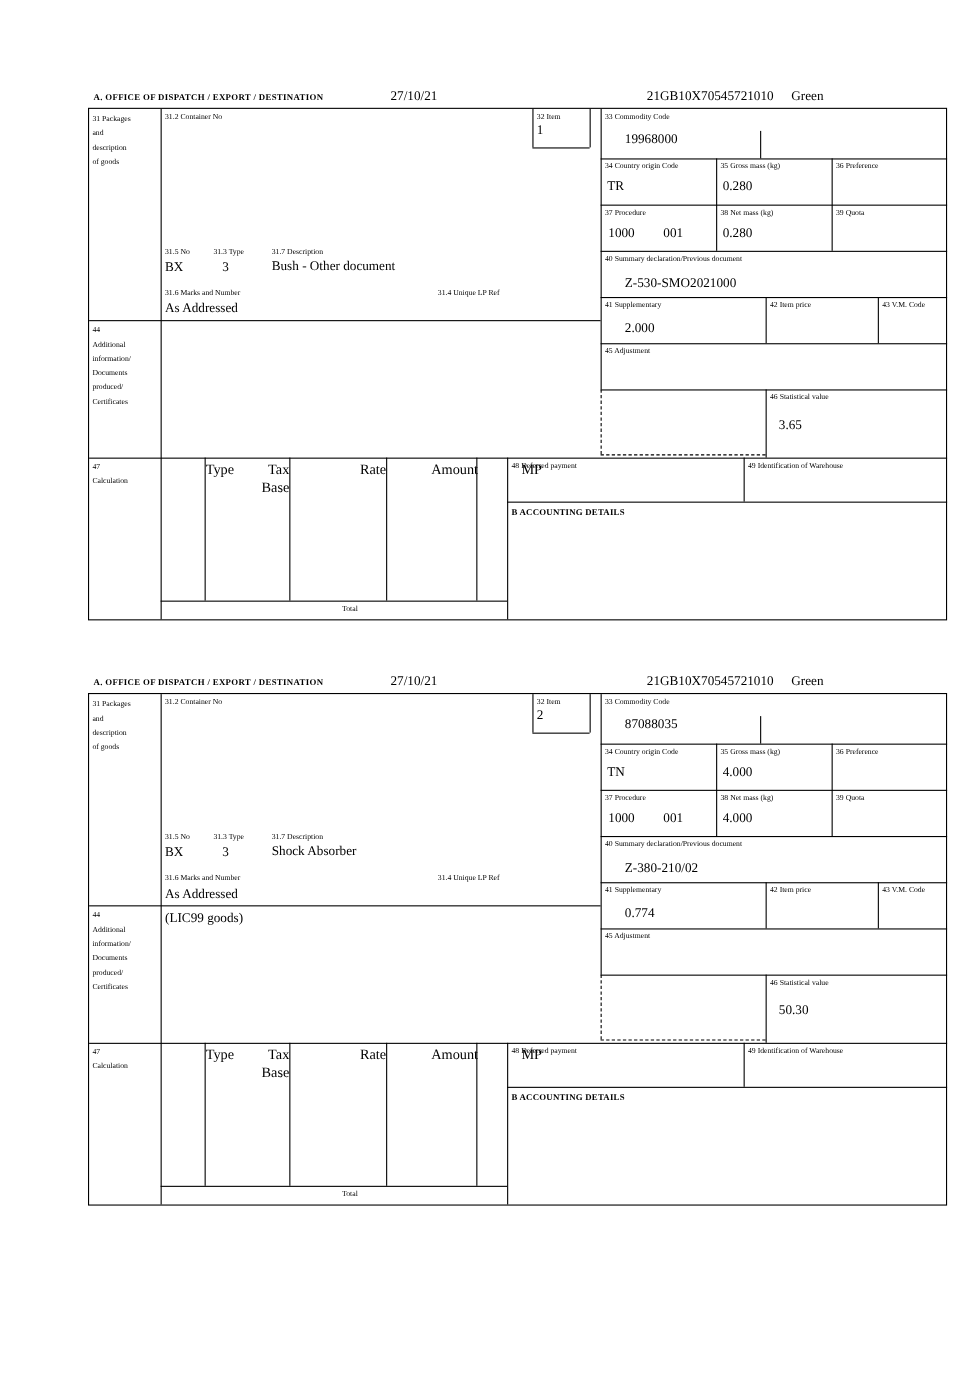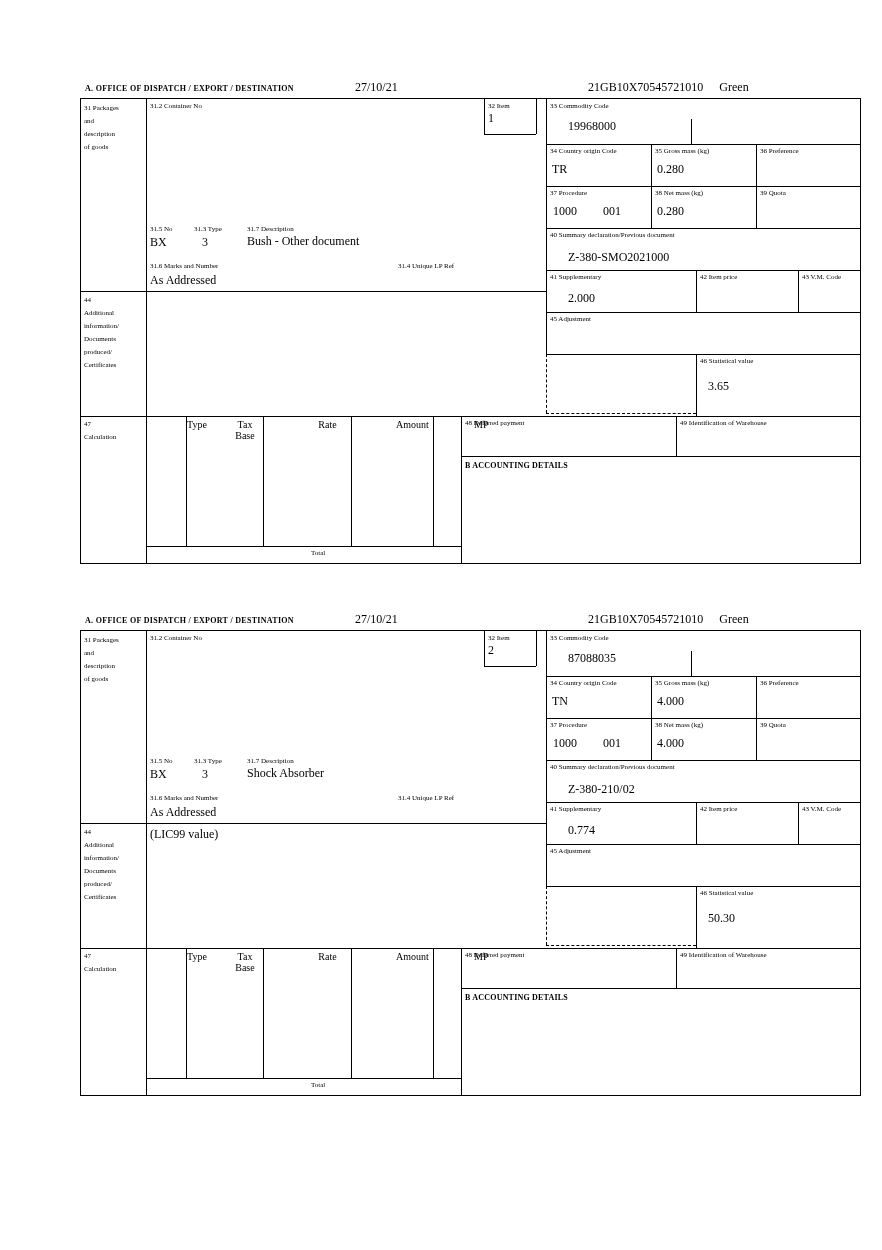--- a/index.html
+++ b/index.html
@@ -13,21 +13,21 @@
   .hdr-date  { position:absolute; left:275px; top:2px; font-size:12px; }
   .hdr-ref   { position:absolute; left:508px; top:2px; font-size:12px; display:flex; gap:16px; }
   .formbox { position:absolute; left:0; top:20px; width:781px; height:466px; border:1px solid #000; }
   .hl { position:absolute; height:1px; background:#000; }
   .vl { position:absolute; width:1px; background:#000; }
   .hd { position:absolute; height:0; border-top:1px dashed #000; }
   .vd { position:absolute; width:0; border-left:1px dashed #000; }
   .lbl { position:absolute; font-size:7px; line-height:9px; white-space:nowrap; }
   .lblblock { position:absolute; font-size:7px; line-height:13px; white-space:pre-line; }
   .val { position:absolute; font-size:12px; line-height:14px; white-space:nowrap; }
-  .colhdr { position:absolute; top:320px; font-size:10px; text-align:center;padding-left:41px; }
+  .colhdr { position:absolute; top:320px; font-size:13px; text-align:right;padding-left:41px; }
   .acct { position:absolute; font-size:8px; font-weight:bold; letter-spacing:0.2px; }
   .proc { display:flex; gap:26px; }
 </style>
 </head>
 <body>
 
 <section class="section" style="top: 78px;">
 
     <span class="hdr-label">A.  OFFICE OF DISPATCH / EXPORT / DESTINATION</span>
     <span class="hdr-date">27/10/21</span>
@@ -113,21 +113,21 @@
 
       <div class="val" style="left:407px;top:12px">1</div>
       <div class="val" style="left:487px;top:20px">19968000</div>
       <div class="val" style="left:471px;top:63px">TR</div>
       <div class="val" style="left:576px;top:63px">0.280</div>
       <div class="val proc" style="left:472px;top:105px">
         <span>1000</span>
         <span>001</span>
       </div>
       <div class="val" style="left:576px;top:105px">0.280</div>
-      <div class="val" style="left:487px;top:151px">Z-380-SMO2021000</div>
+      <div class="val" style="left:487px;top:151px">Z-530-SMO2021000</div>
       <div class="val" style="left:69px;top:136px">BX</div>
       <div class="val" style="left:121px;top:136px">3</div>
       <div class="val" style="left:166px;top:135px">Bush - Other document</div>
       <div class="val" style="left:69px;top:174px">As Addressed</div>
       <div class="val" style="left:487px;top:192px">2.000</div>
       <div class="val" style="left:69px;top:196px"></div>
       <div class="val" style="left:627px;top:280px">3.65</div>
 
     </div>
   </section>
@@ -223,17 +223,17 @@
         <span>1000</span>
         <span>001</span>
       </div>
       <div class="val" style="left:576px;top:105px">4.000</div>
       <div class="val" style="left:487px;top:151px">Z-380-210/02</div>
       <div class="val" style="left:69px;top:136px">BX</div>
       <div class="val" style="left:121px;top:136px">3</div>
       <div class="val" style="left:166px;top:135px">Shock Absorber</div>
       <div class="val" style="left:69px;top:174px">As Addressed</div>
       <div class="val" style="left:487px;top:192px">0.774</div>
-      <div class="val" style="left:69px;top:196px">(LIC99 value)</div>
+      <div class="val" style="left:69px;top:196px">(LIC99 goods)</div>
       <div class="val" style="left:627px;top:280px">50.30</div>
 
     </div>
   </section>
 
 </body></html>

